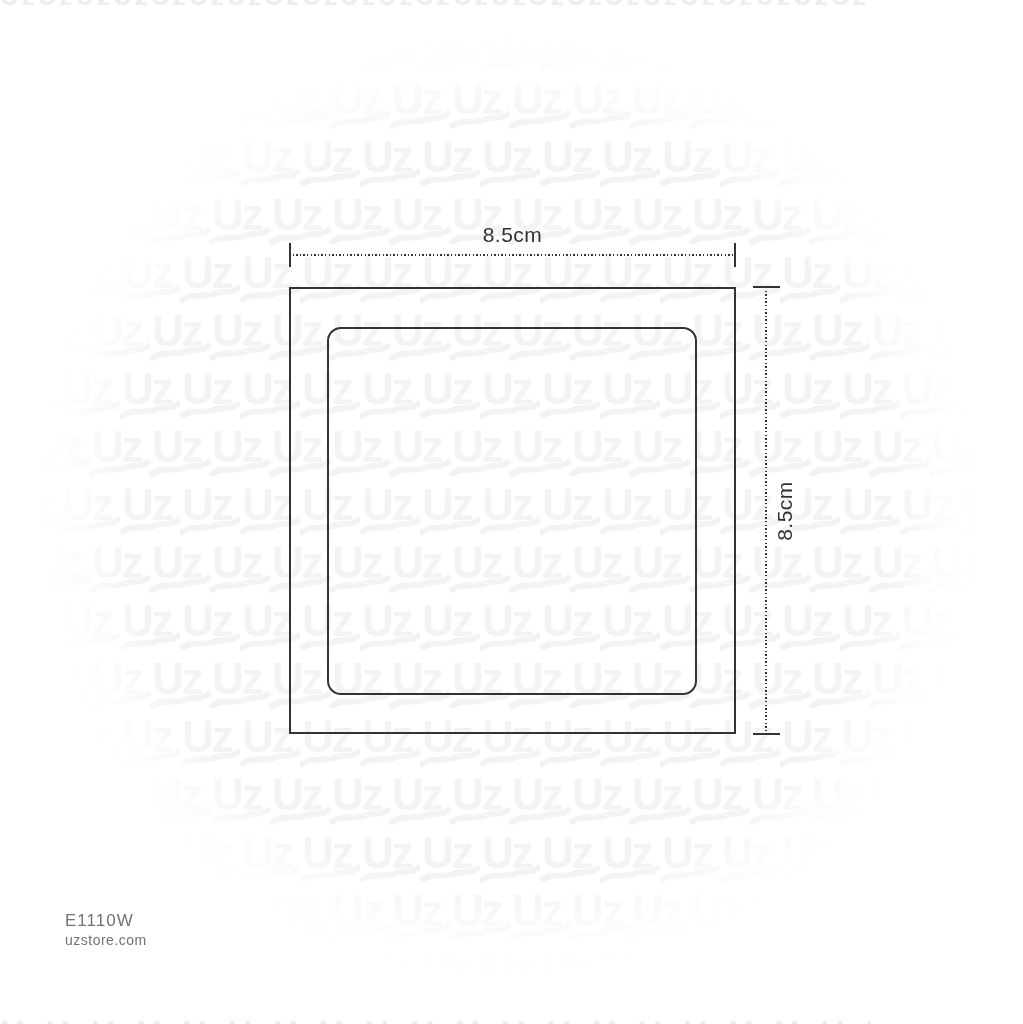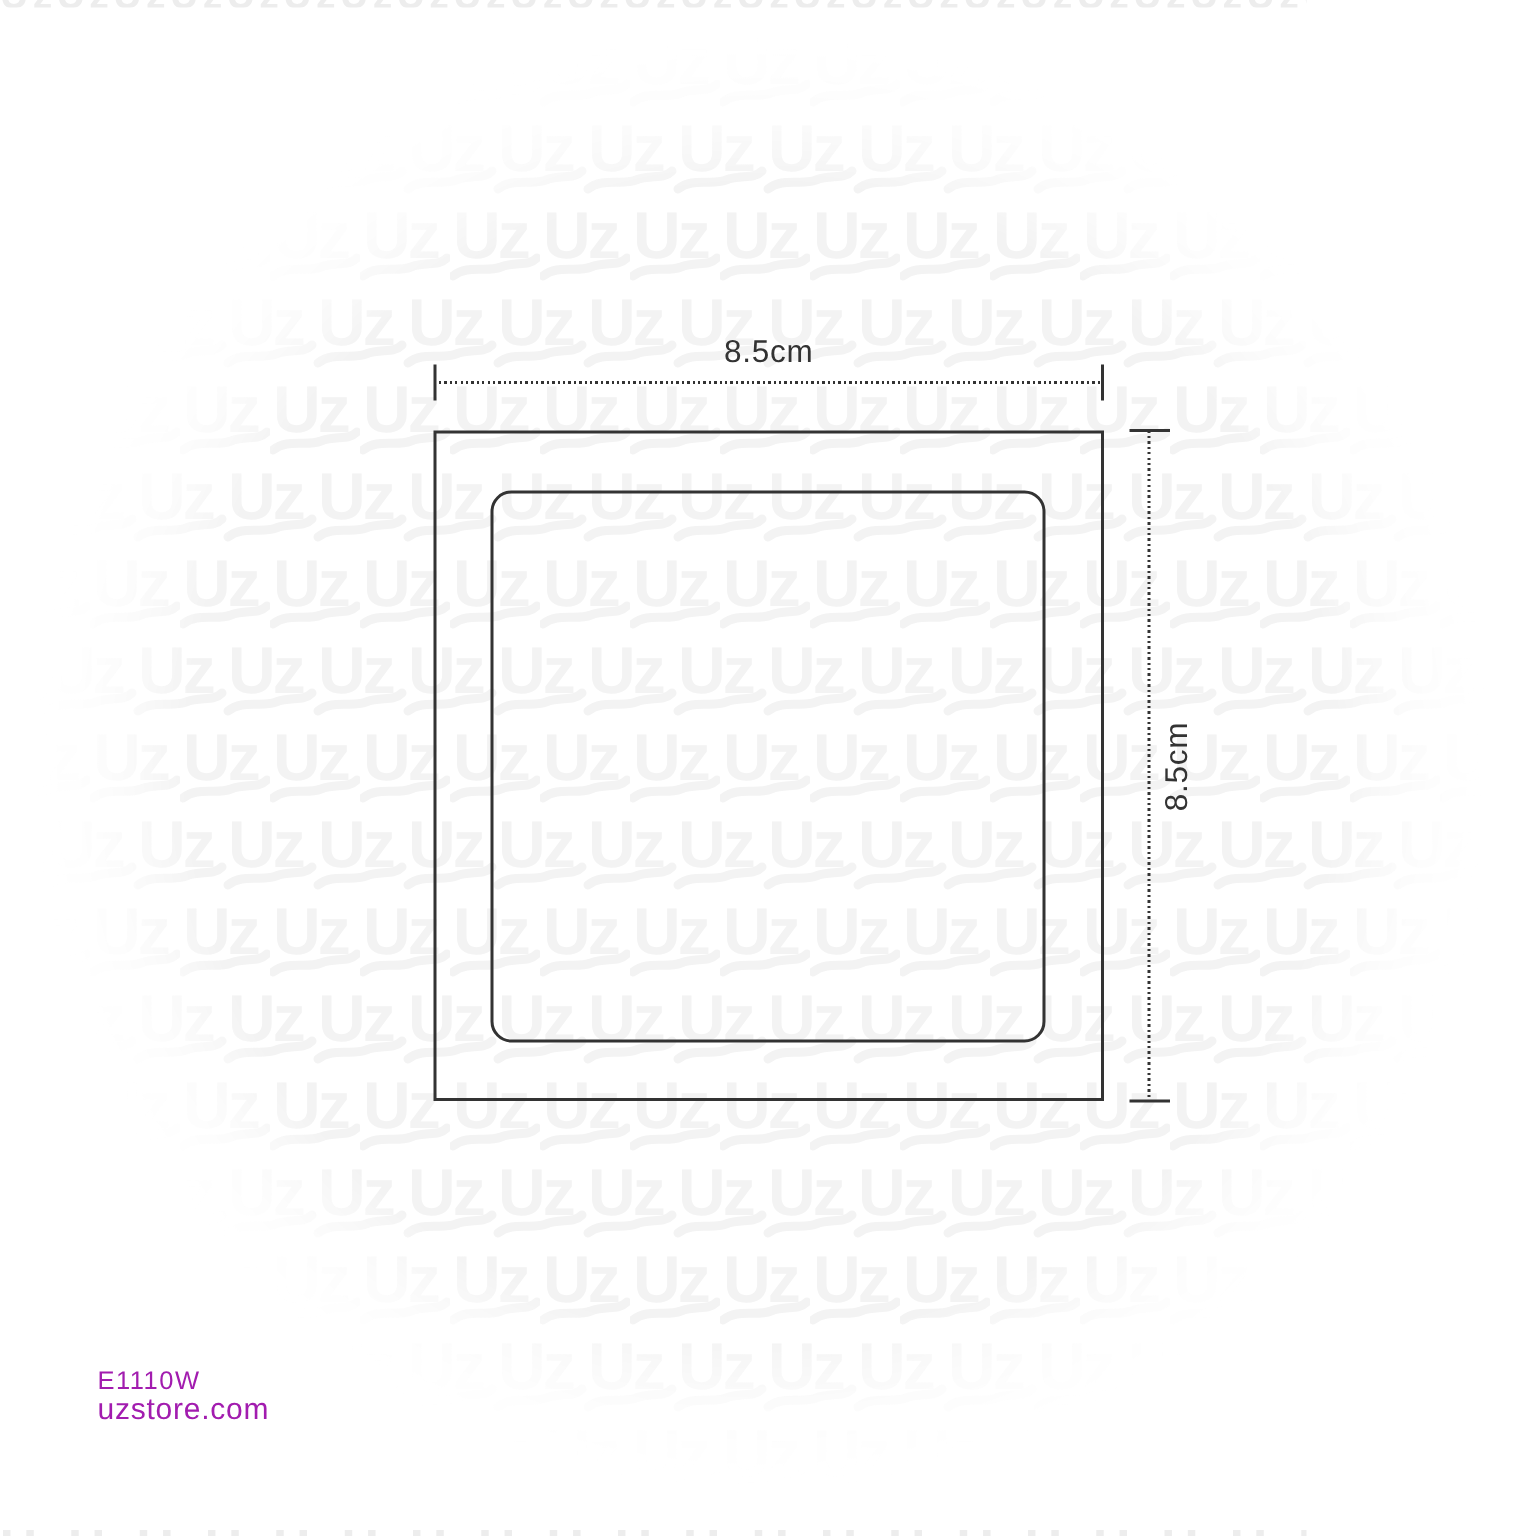--- a/index.html
+++ b/index.html
@@ -145,29 +145,29 @@
     font-size: 21px;
     color: #333333;
     letter-spacing: 0.5px;
     transform: rotate(-90deg);
   }
 
   
   .footer {
     position: absolute;
     left: 65px; top: 911px;
-    color: #a21caf;
+    color: #737373;
   }
   .product-code {
     font-size: 17px;
     line-height: 19px;
     letter-spacing: 1px;
   }
   .store-name {
-    font-size: 20px;
+    font-size: 14px;
     line-height: 21px;
     letter-spacing: 0.5px;
   }
 </style>
 </head>
 <body>
 
 <div class="stage">
 
   <svg class="watermark-svg" width="1023" height="1024" viewBox="0 0 1023 1024" aria-hidden="true">

